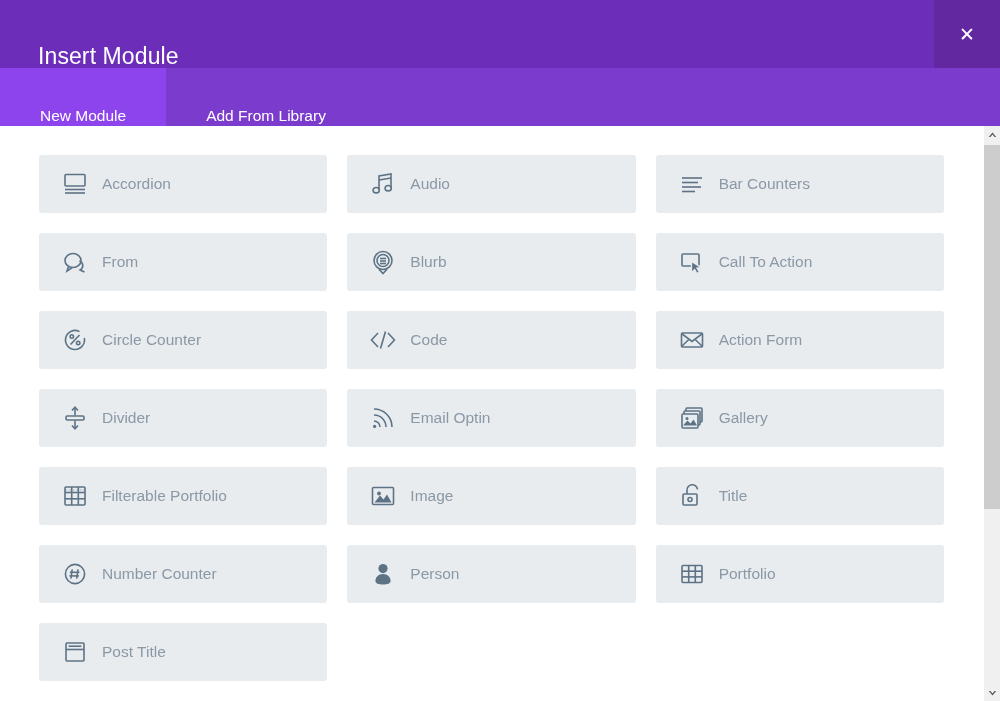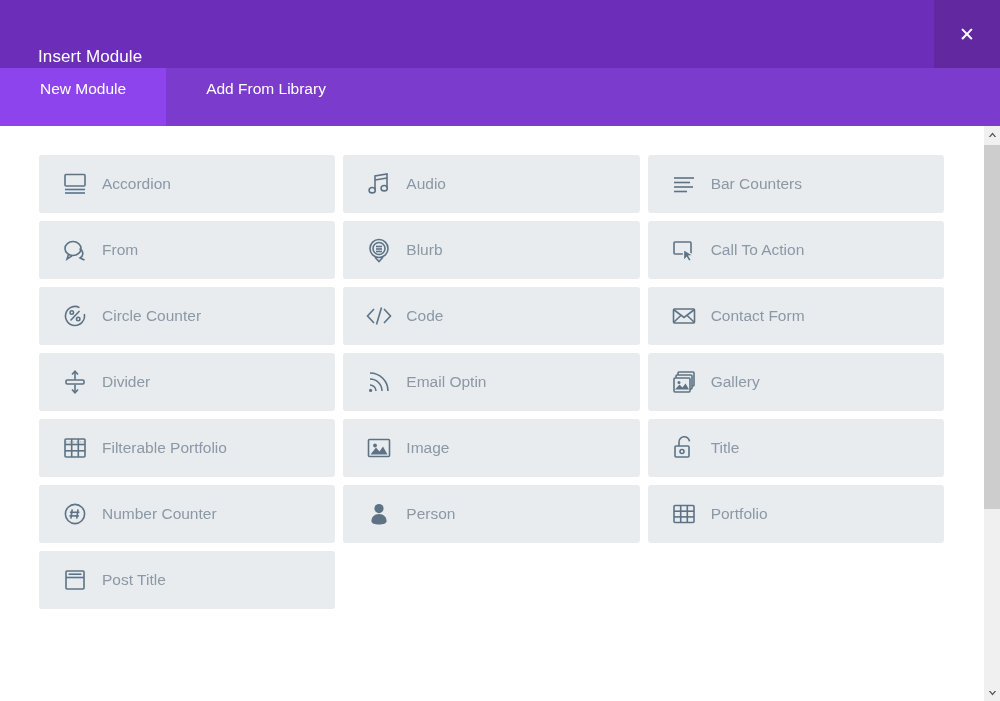--- a/index.html
+++ b/index.html
@@ -20,21 +20,21 @@
   .modal-header {
     position: relative;
     height: 68px;
     background: #6c2eb9;
     display: flex; align-items: center;
     flex: 0 0 68px;
   }
   .modal-title {
     margin-left: 38px;
     color: #ffffff;
-    font-size: 17px;
+    font-size: 23px;
     font-weight: 400;
     letter-spacing: .1px;
     margin-top: 45px;
   }
   .close-panel {
     position: absolute;
     right: 0; top: 0;
     width: 66px; height: 68px;
     background: #62289f;
     display: flex; align-items: center; justify-content: center;
@@ -49,46 +49,45 @@
   }
 
   
   .tab-bar {
     height: 58px;
     background: #7b3bcd;
     display: flex;
     flex: 0 0 58px;
   }
   .tab {
-    display: flex; align-items: flex-start;
+    display: flex; align-items: flex-end;
     color: #ffffff;
     font-size: 15.5px;
     cursor: pointer;
-    padding: 12px 40px;
+    padding: 1px 40px;
     white-space: nowrap;
   }
   .tab.active { background: #8e44ec; }
 
   
   .modal-body {
     position: relative;
     flex: 1 1 auto;
     background: #ffffff;
     overflow: hidden;
   }
   .grid {
     position: absolute;
     left: 0; top: 0; right: 17px; bottom: 0;
     padding: 29px 39px 0 39px;
     display: grid;
     grid-template-columns: repeat(3, 1fr);
     column-gap: 20px;
     row-gap: 20px;
     align-content: start;
-    gap: 8px;
   }
   .module-tile {
     height: 58px;
     background: #e8ecef;
     border-radius: 3px;
     display: flex; align-items: center;
     padding-left: 19px;
     cursor: pointer;
   }
   .module-icon {
@@ -241,21 +240,21 @@
           <span class="module-label">Code</span>
         </div>
         <div class="module-tile">
           <span class="module-icon">
             <svg width="26" height="26" viewBox="0 0 26 26">
               <rect x="2.5" y="6" width="21" height="14" rx="1" stroke="currentColor" fill="none" stroke-width="1.6"></rect>
               <path d="M2.5 6.5 L13 14.5 L23.5 6.5" stroke="currentColor" fill="none" stroke-width="1.6"></path>
               <path d="M2.5 19.5 L9.8 12.5 M23.5 19.5 L16.2 12.5" stroke="currentColor" fill="none" stroke-width="1.6"></path>
             </svg>
           </span>
-          <span class="module-label">Contact Form</span>
+          <span class="module-label">Action Form</span>
         </div>
         <div class="module-tile">
           <span class="module-icon">
             <svg width="26" height="26" viewBox="0 0 26 26">
               <rect x="4" y="11" width="18" height="4" rx="1.2" stroke="currentColor" fill="none" stroke-width="1.6"></rect>
               <line x1="13" y1="2.5" x2="13" y2="10.5" stroke="currentColor" fill="none" stroke-width="1.6"></line>
               <path d="M10 5.5 L13 2.2 L16 5.5" stroke="currentColor" fill="none" stroke-width="1.6"></path>
               <line x1="13" y1="15.5" x2="13" y2="23.5" stroke="currentColor" fill="none" stroke-width="1.6"></line>
               <path d="M10 20.5 L13 23.8 L16 20.5" stroke="currentColor" fill="none" stroke-width="1.6"></path>
             </svg>

